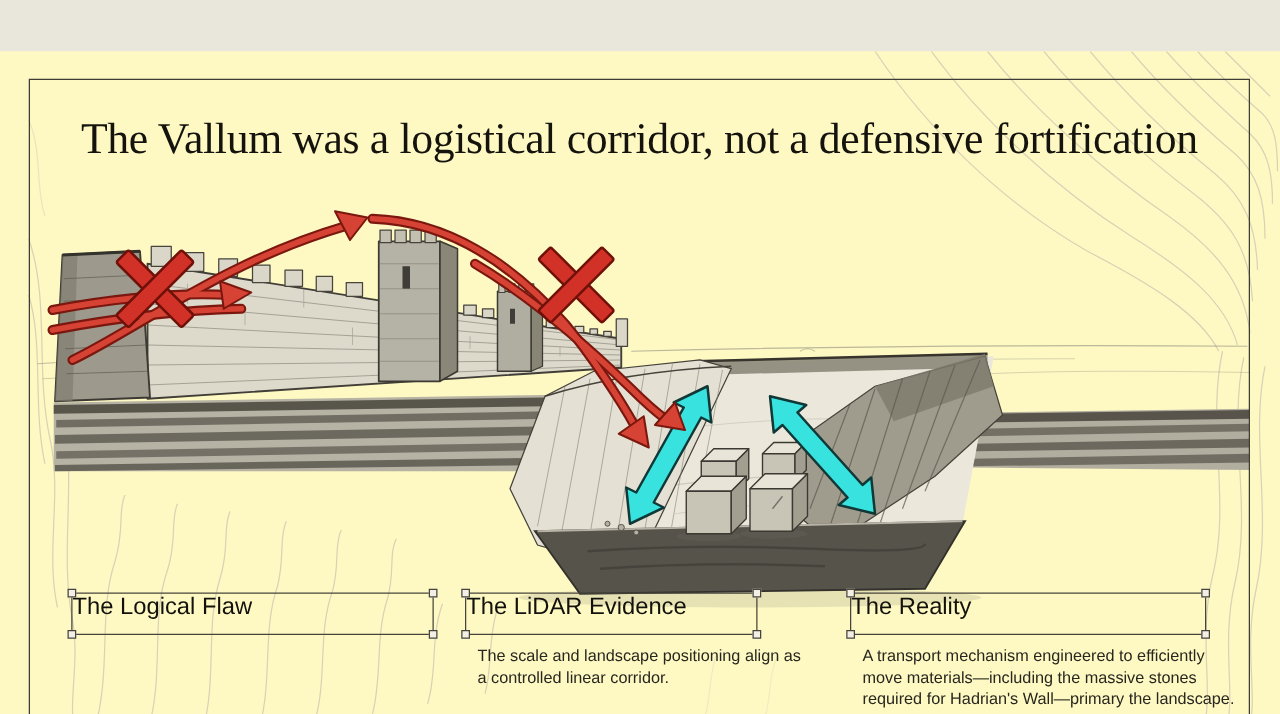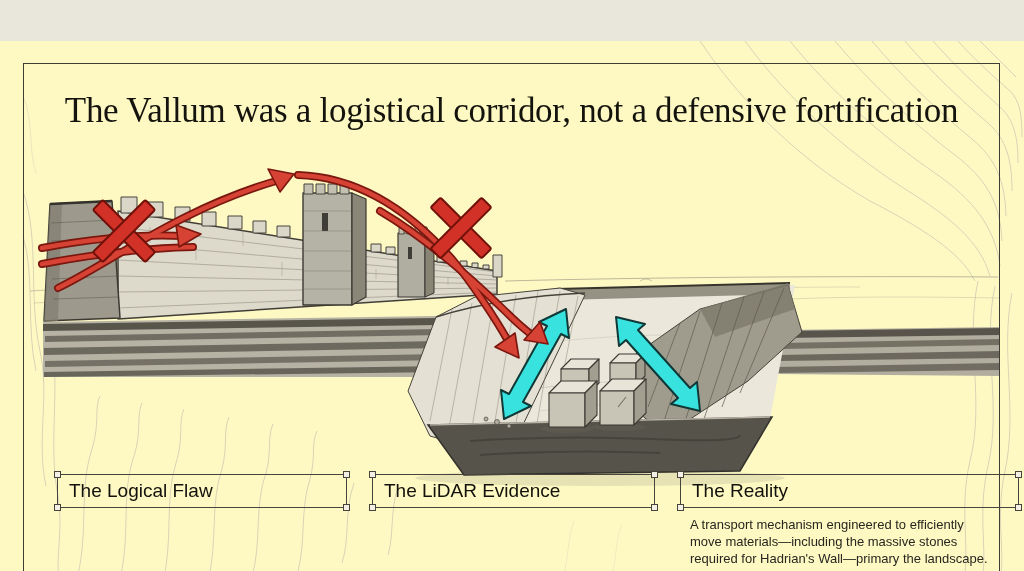--- a/index.html
+++ b/index.html
@@ -6,21 +6,21 @@
   .canvas{position:relative;width:1024px;height:571px;background:#fef9c3;overflow:hidden;
           font-family:"Liberation Sans", sans-serif;margin-top:41px;}
   .illu{position:absolute;left:0;top:0;z-index:1;}
   .frame{position:absolute;left:23px;top:22px;width:977px;height:525px;
          border:1.6px solid #3e3c34;box-sizing:border-box;z-index:2;}
   .headline{position:absolute;left:23px;top:50px;width:977px;text-align:center;z-index:3;
             font-family:"Liberation Serif","DejaVu Serif",serif;font-weight:500;
             font-size:35px;letter-spacing:-0.3px;color:#14130d;margin:0;}
   .card{position:absolute;top:433px;z-index:4;}
   .card-box{position:relative;border:1.5px solid #47443c;height:34px;box-sizing:border-box;
-            display:flex;align-items:center;padding-left:11px;}
+            display:flex;padding-left:0;}
   .handle{position:absolute;width:7px;height:7px;background:#f3efe4;border:1.3px solid #47443c;box-sizing:border-box;}
   .h-tl{left:-4px;top:-4px}.h-tr{right:-4px;top:-4px}.h-bl{left:-4px;bottom:-4px}.h-br{right:-4px;bottom:-4px}
   .card-title{font-size:19px;font-weight:500;color:#12110c;letter-spacing:0;}
   .card-body{margin:8px 0 0 10px;font-size:13px;line-height:17px;color:#27261f;white-space:pre-line;}
   .watermark{position:absolute;right:14px;bottom:6px;z-index:4;display:flex;align-items:center;gap:4px;
              font-size:11.5px;font-weight:bold;color:#1e1e1e;letter-spacing:.1px;flex-direction:column;}
 </style>
 </head>
 <body>
 
@@ -274,31 +274,33 @@
     <div class="card-box" style="width:290px">
       <span class="handle h-tl"></span>
       <span class="handle h-tr"></span>
       <span class="handle h-bl"></span>
       <span class="handle h-br"></span>
       <span class="card-title">The Logical Flaw</span>
     </div>
   </div>
 
   <div class="card" style="left:372px">
-    <div class="card-box" style="width:283px">
+    <div class="card-box" style="width:234px">
       <span class="handle h-tl"></span>
       <span class="handle h-tr"></span>
       <span class="handle h-bl"></span>
       <span class="handle h-br"></span>
       <span class="card-title">The LiDAR Evidence</span>
     </div>
+    <div class="card-body" style="width:300px">The scale and landscape positioning align as
+a controlled linear corridor.</div>
   </div>
 
   <div class="card" style="left:680px">
-    <div class="card-box" style="width:339px">
+    <div class="card-box" style="width:285px">
       <span class="handle h-tl"></span>
       <span class="handle h-tr"></span>
       <span class="handle h-bl"></span>
       <span class="handle h-br"></span>
       <span class="card-title">The Reality</span>
     </div>
     <div class="card-body" style="width:318px">A transport mechanism engineered to efficiently
 move materials—including the massive stones
 required for Hadrian's Wall—primary the landscape.</div>
   </div>

